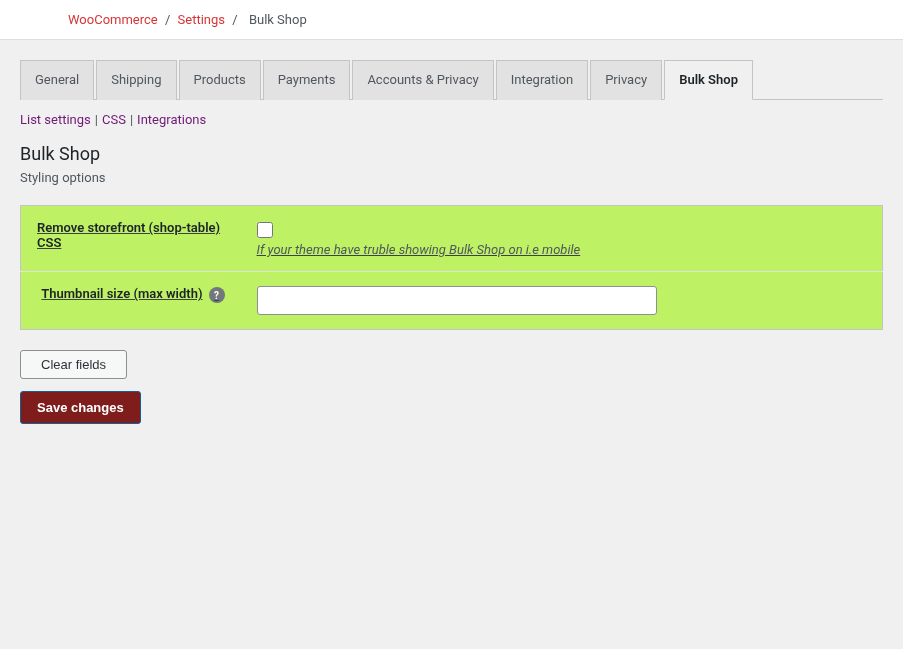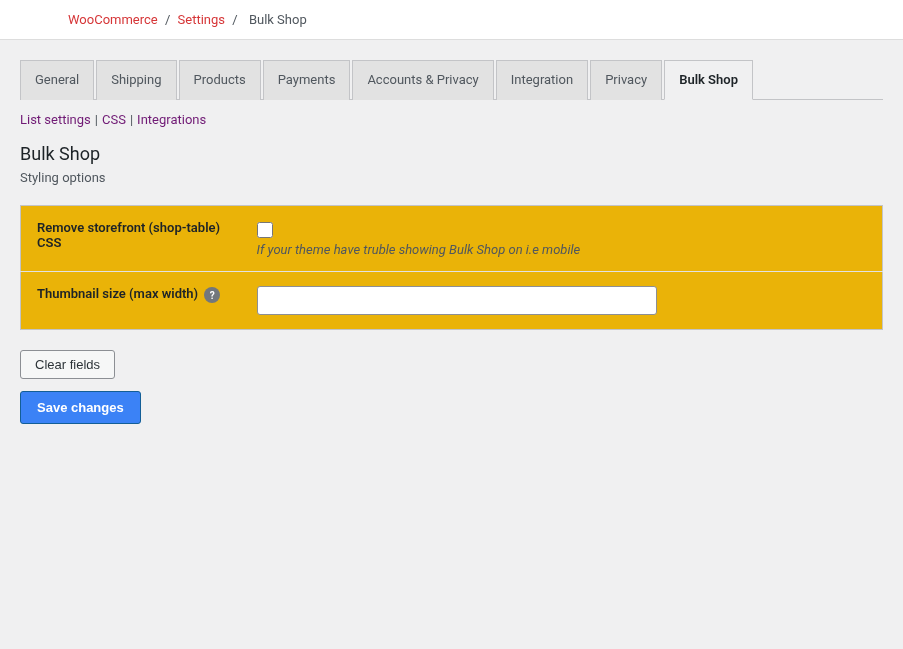--- a/index.html
+++ b/index.html
@@ -81,22 +81,23 @@
     }
     .section-subtitle {
       font-size: 13px;
       color: #50575e;
       margin-bottom: 20px;
     }
 
     .settings-table {
       width: 100%;
       border-collapse: collapse;
-      background: #eab308;
+      background: #bef264;
       border: 1px solid #c3c4c7;
+      text-decoration: underline;
     }
     .settings-table th,
     .settings-table td {
       padding: 14px 16px;
       vertical-align: top;
       border-top: 1px solid #e2e2e2;
     }
     .settings-table tr:first-child th,
     .settings-table tr:first-child td {
       border-top: none;
@@ -109,20 +110,21 @@
       font-size: 13px;
     }
     .settings-table td {
       color: #3c434a;
     }
 
     .field-label-row {
       display: flex;
       align-items: flex-start;
       gap: 6px;
+      justify-content: flex-end;
     }
     .help-icon {
       display: inline-flex;
       align-items: center;
       justify-content: center;
       width: 16px;
       height: 16px;
       border-radius: 50%;
       background: #72777c;
       color: #fff;
@@ -162,31 +164,31 @@
     }
 
     .buttons-row {
       margin-top: 20px;
       display: flex;
       flex-direction: column;
       gap: 12px;
       align-items: flex-start;
     }
     .btn-clear {
-      padding: 6px 14px;
+      padding: 6px 20px;
       background: #f6f7f7;
       border: 1px solid #8c8f94;
       border-radius: 3px;
       font-size: 13px;
       cursor: pointer;
       color: #2c3338;
     }
     .btn-save {
       padding: 8px 16px;
-      background: #3b82f6;
+      background: #7f1d1d;
       border: 1px solid #135e96;
       border-radius: 3px;
       font-size: 13px;
       cursor: pointer;
       color: #fff;
       font-weight: 600;
     }
   </style>
 </head>
 <body>

